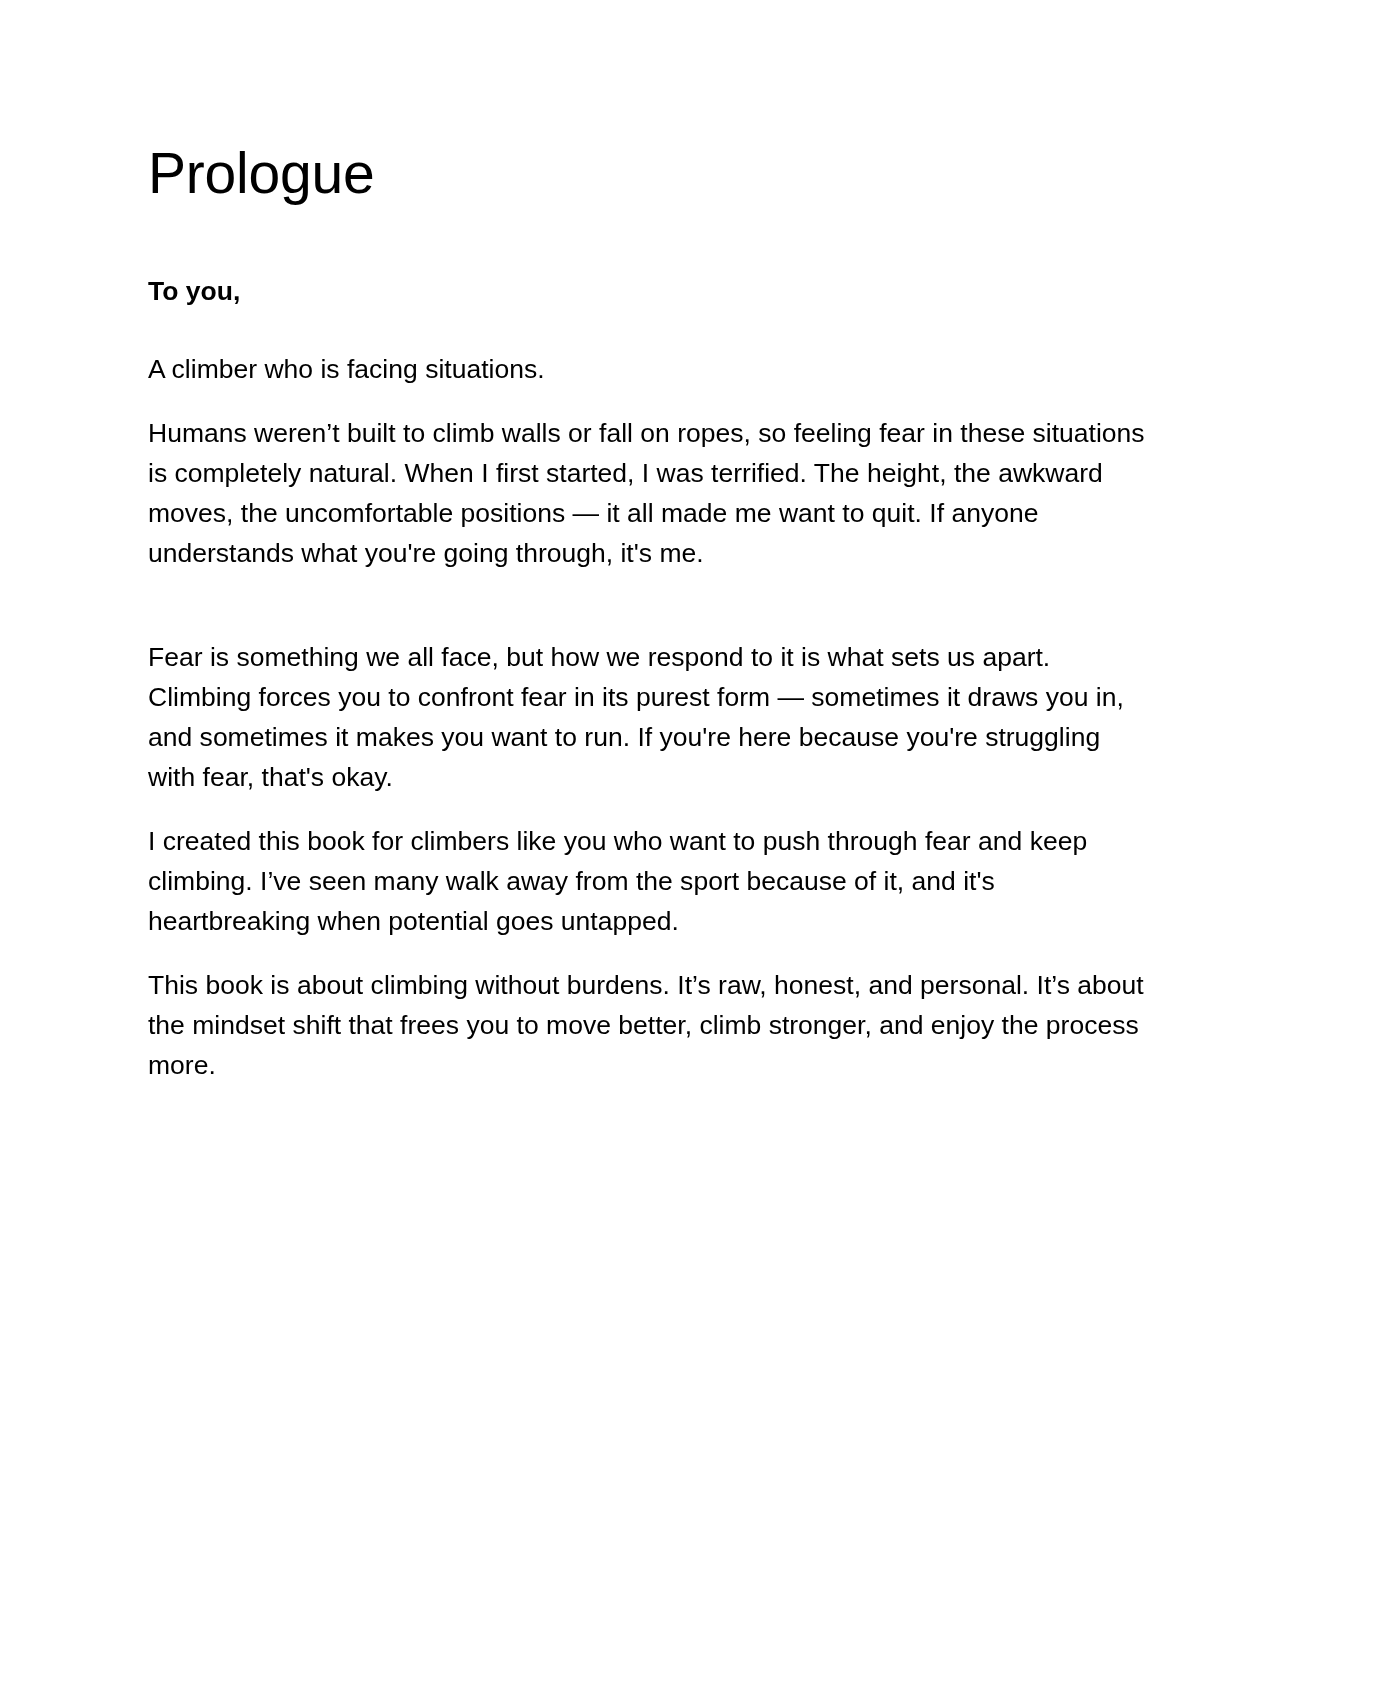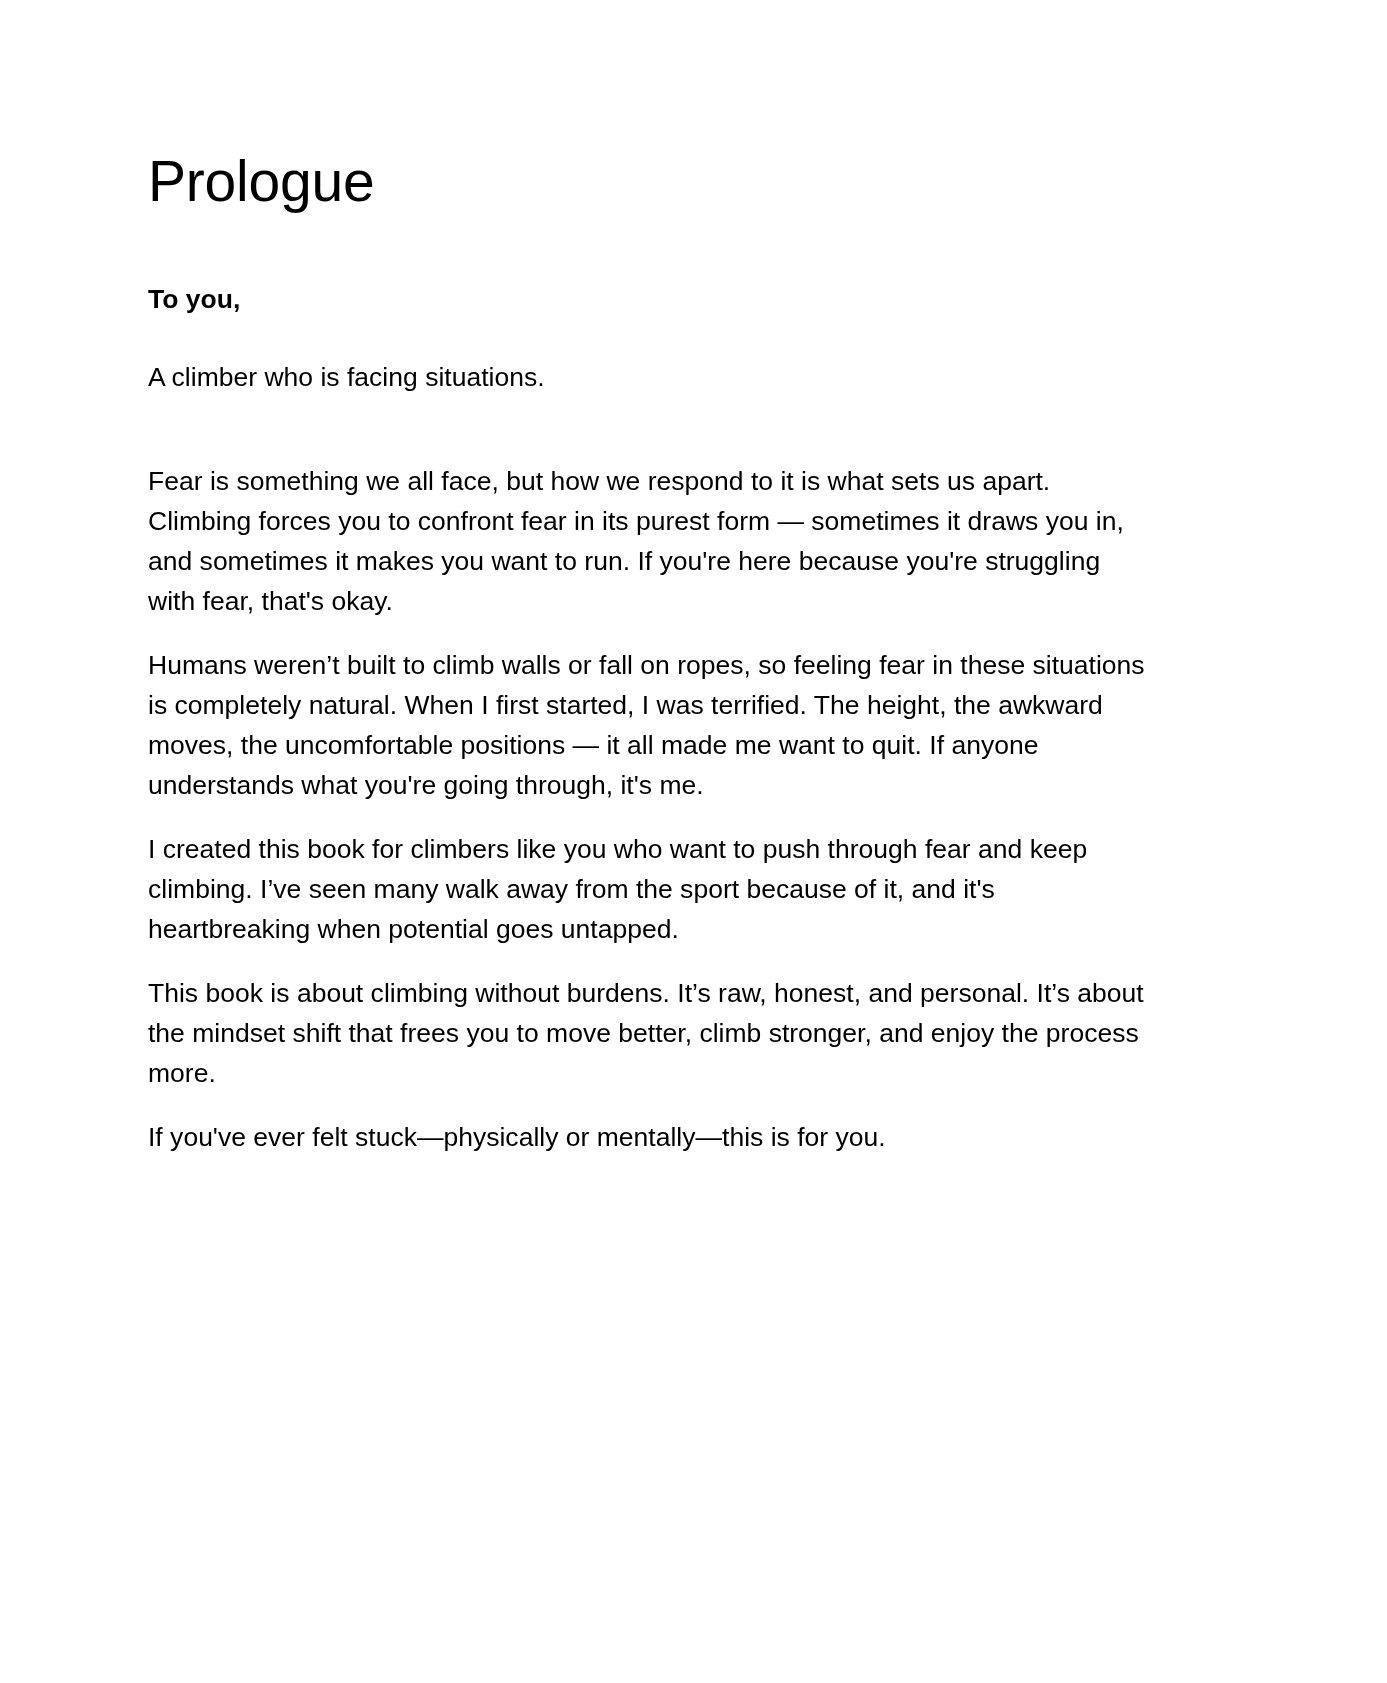--- a/index.html
+++ b/index.html
@@ -19,21 +19,21 @@
     width: 1387px;
     height: 1683px;
     background: #ffffff;
     box-sizing: border-box;
     padding: 0;
     overflow: hidden;
   }
   .content {
     position: absolute;
     left: 148px;
-    top: 12px;
+    top: 4px;
     width: 1005px;
   }
   .doc-title {
     font-size: 57px;
     font-weight: 400;
     line-height: 1.1;
     letter-spacing: -0.2px;
     margin: 0;
     padding-top: 138px;
     color: #000000;
@@ -57,25 +57,24 @@
 
 <div class="page">
   <div class="content">
 
     <h1 class="doc-title">Prologue</h1>
 
     <p class="para sp-salutation">To you,</p>
 
     <p class="para sp-subject">A climber who is facing situations.</p>
 
+    <p class="para sp-next">Humans weren’t built to climb walls or fall on ropes, so feeling fear in these situations is completely natural. When I first started, I was terrified. The height, the awkward moves, the uncomfortable positions — it all made me want to quit. If anyone understands what you're going through, it's me.</p>
+
     <p class="para sp-block">Fear is something we all face, but how we respond to it is what sets us apart. Climbing forces you to confront fear in its purest form — sometimes it draws you in, and sometimes it makes you want to run. If you're here because you're struggling with fear, that's okay.</p>
-
-    <p class="para sp-next">Humans weren’t built to climb walls or fall on ropes, so feeling fear in these situations is completely natural. When I first started, I was terrified. The height, the awkward moves, the uncomfortable positions — it all made me want to quit. If anyone understands what you're going through, it's me.</p>
 
     <p class="para sp-next">I created this book for climbers like you who want to push through fear and keep climbing. I’ve seen many walk away from the sport because of it, and it's heartbreaking when potential goes untapped.</p>
 
     <p class="para sp-next">This book is about climbing without burdens. It’s raw, honest, and personal. It’s about the mindset shift that frees you to move better, climb stronger, and enjoy the process more.</p>
 
-    <p class="para sp-next">If you've ever felt stuck—physically or mentally—this is for you.</p>
 
 
   </div>
 </div>
 
 </body></html>

